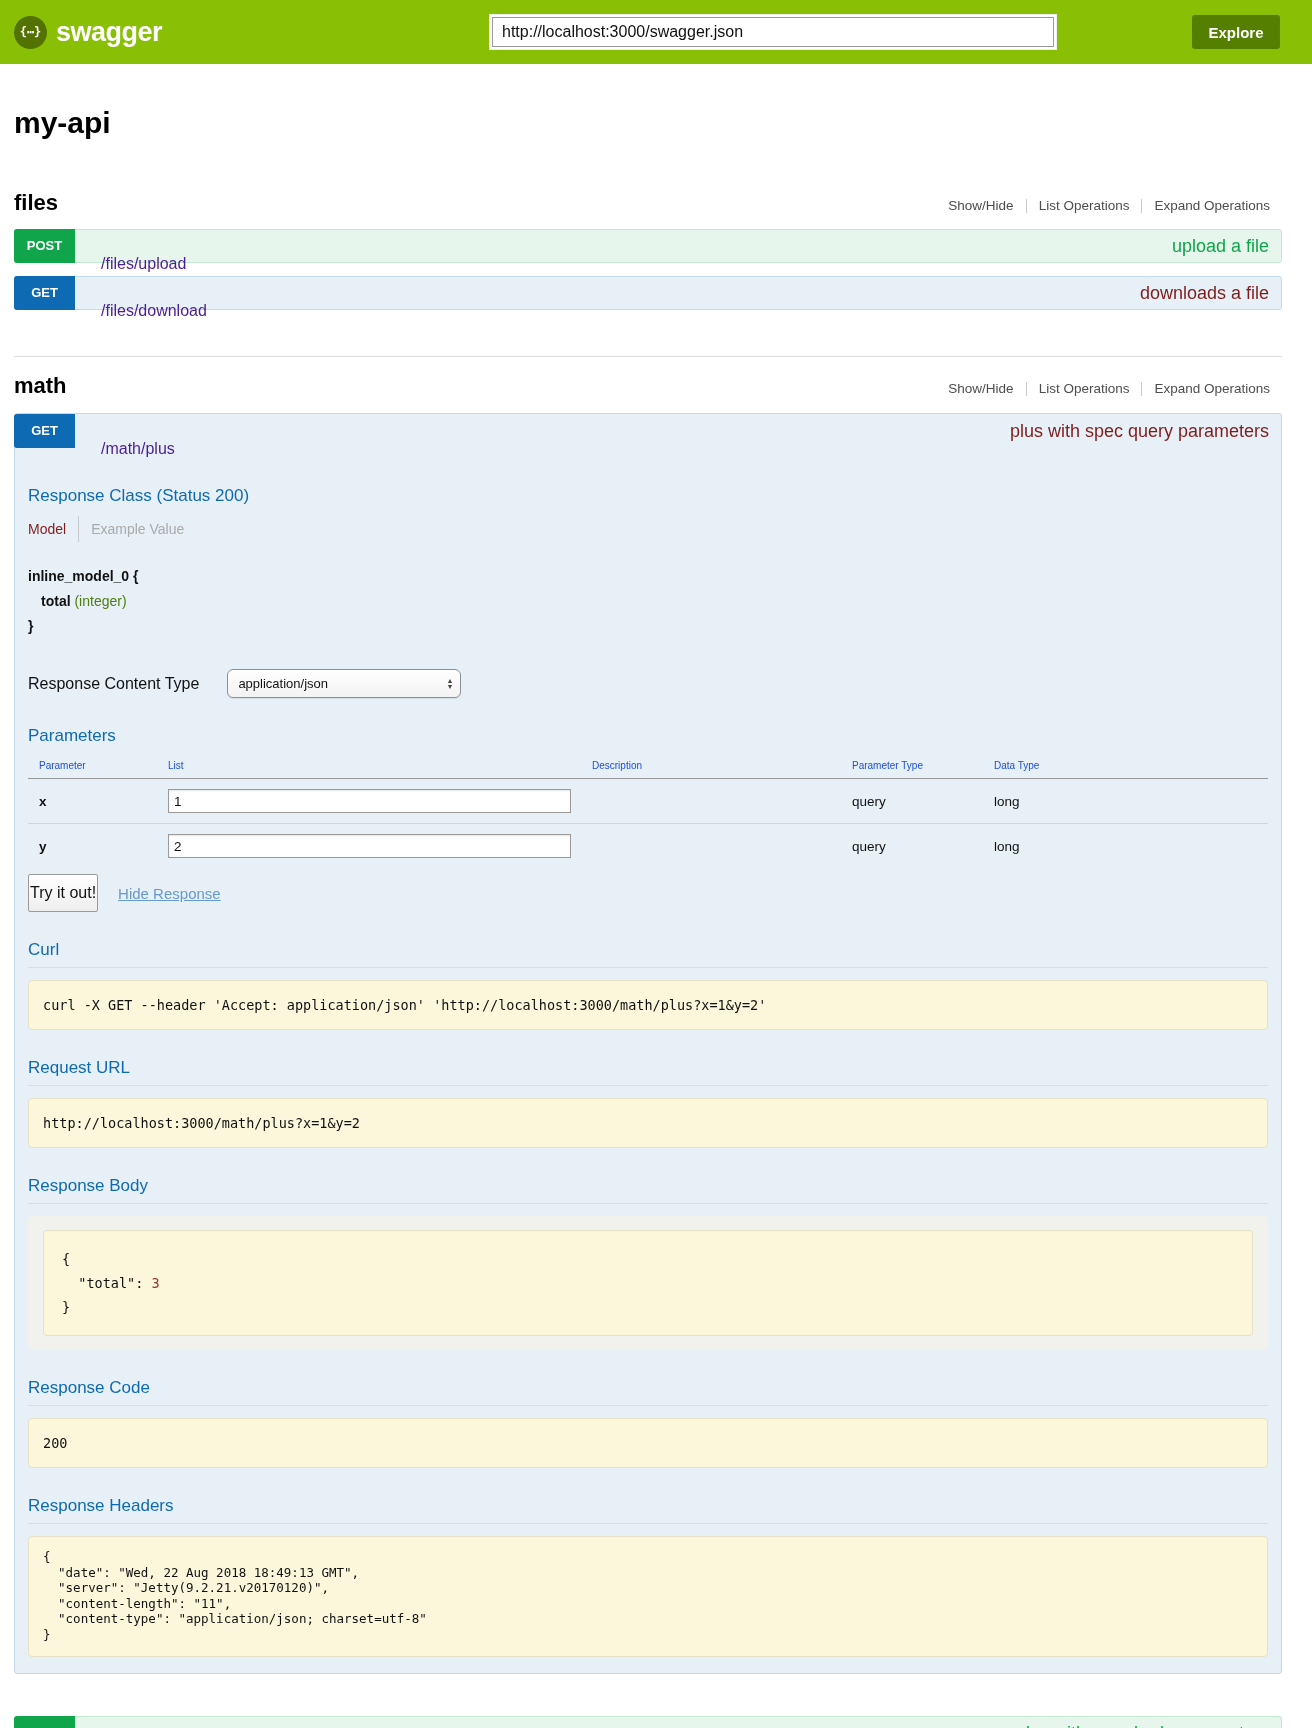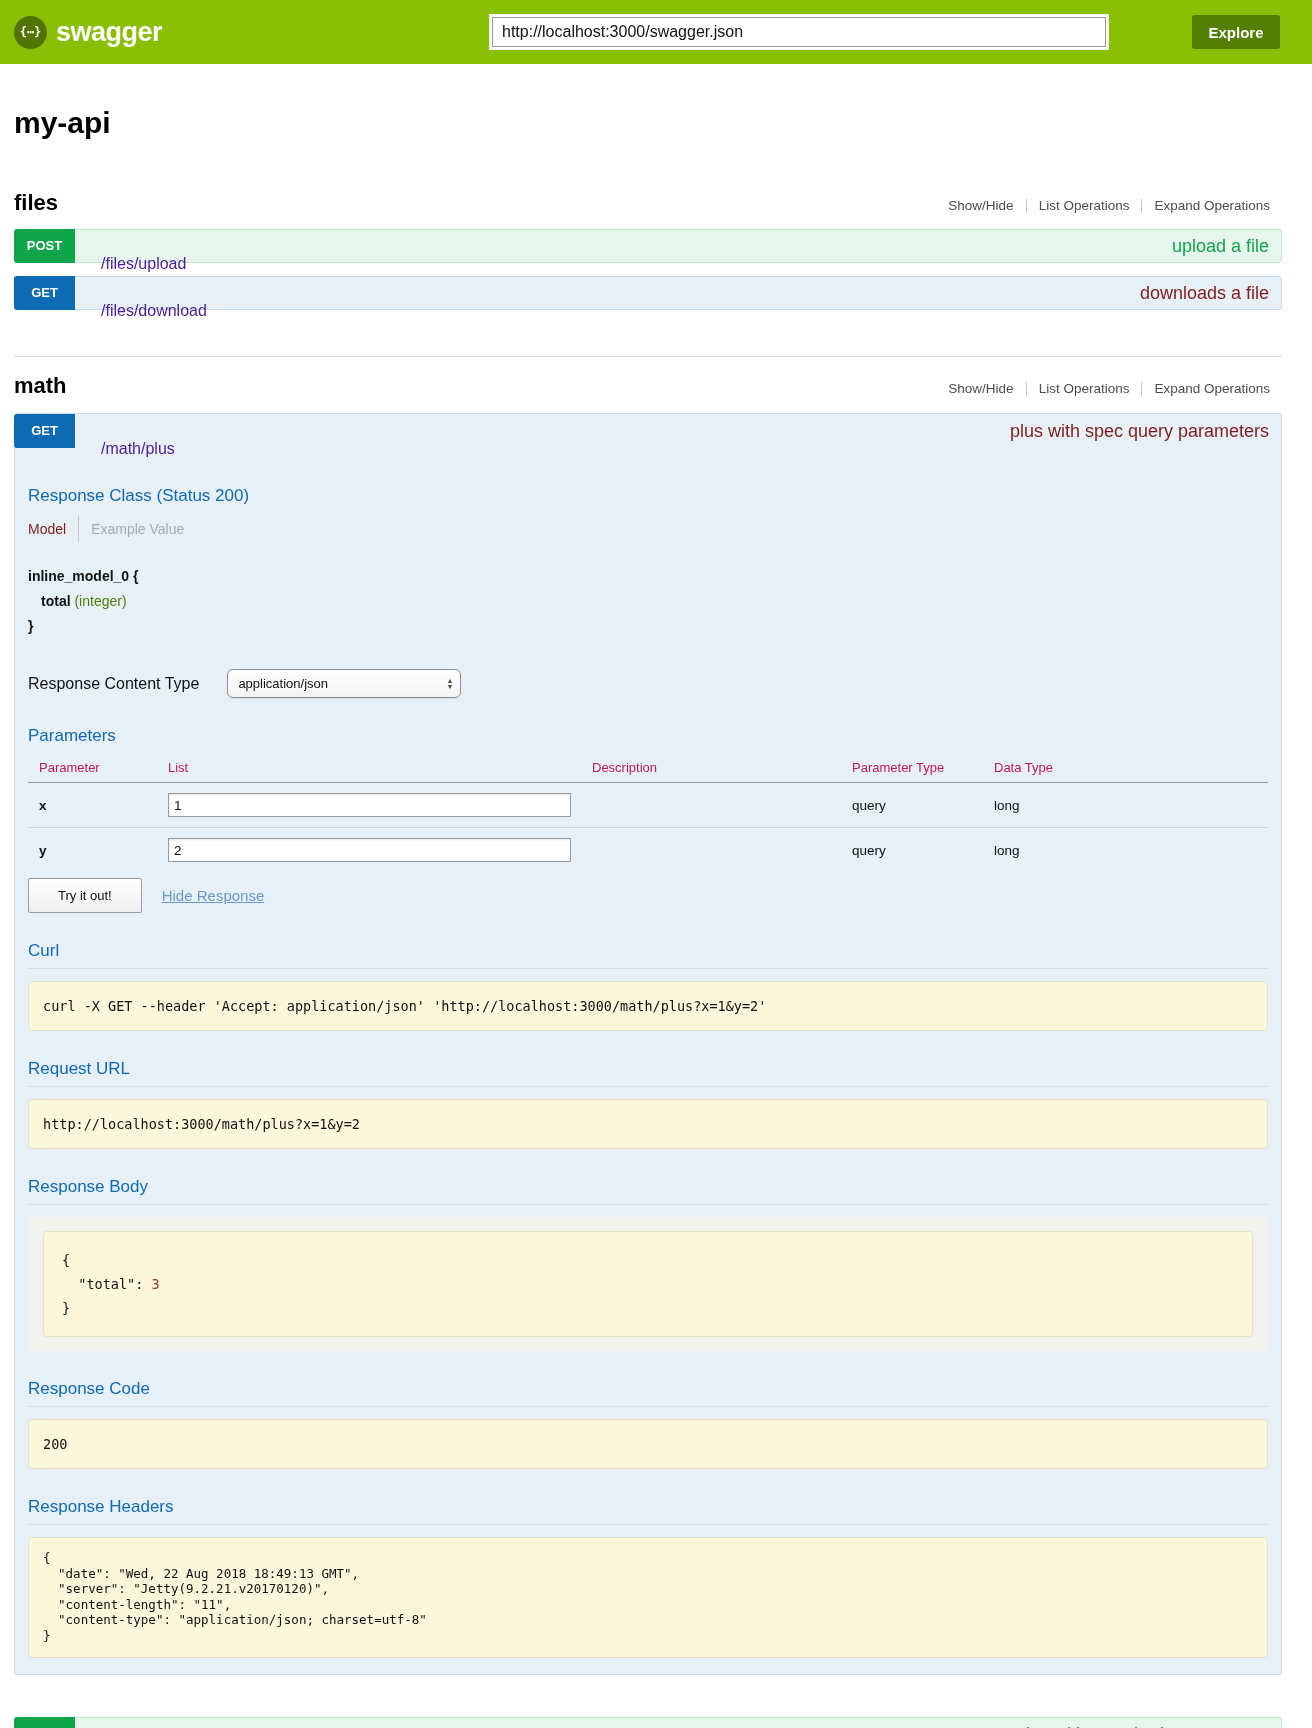--- a/index.html
+++ b/index.html
@@ -17,21 +17,21 @@
   }
   .logo { display:flex; align-items:center; gap:9px; }
   .logo-badge {
     width:33px; height:33px; border-radius:50%;
     background:rgba(0,0,0,0.40);
     color:#fff; display:flex; align-items:center; justify-content:center;
     font-family:"DejaVu Sans Mono", monospace; font-size:12px; font-weight:bold;
   }
   .logo-text { color:#fff; font-size:27px; font-weight:bold; letter-spacing:-0.5px; }
   .url-wrap {
-    position:absolute; left:489px; top:14px; width:620px; height:36px;
+    position:absolute; left:489px; top:14px; width:568px; height:36px;
     background:#fff; border:1px solid #f0f0f0; padding:2px;
   }
   .url-input {
     width:100%; height:100%; border:1px solid #9a9a9a;
     font-family:"Liberation Sans", sans-serif; font-size:16px; color:#111;
     padding:0 9px; outline:none;
   }
   .explore-btn {
     position:absolute; right:32px; top:15px; height:34px; min-width:88px;
     background:#547f00; border:none; border-radius:3px;
@@ -105,42 +105,42 @@
   }
   .select .sel-value { flex:1; }
   .select .sel-arrows {
     display:flex; flex-direction:column; align-items:center; line-height:6px;
     font-size:7px; color:#444;
   }
 
   h3.params-heading { margin-top:28px; }
   table.params { width:100%; border-collapse:collapse; margin-top:6px; }
   table.params th {
-    text-align:left; font-weight:normal; color:#be185d; font-size:13px;
+    text-align:left; font-weight:normal; color:#1d4ed8; font-size:10px;
     padding:8px 0 7px 0; border-bottom:1px solid #999;
   }
   table.params td { padding:10px 0; font-size:13.5px; color:#111; vertical-align:middle; }
   table.params tr.prow + tr.prow td { border-top:1px solid #d5d5d5; }
   td.pname { font-weight:bold; font-size:14px; padding-left:11px !important; }
   th.h-param { width:140px; padding-left:11px !important; }
   th.h-value { width:424px; }
   th.h-desc  { width:260px; }
   th.h-ptype { width:142px; }
   .param-input {
     width:403px; height:24px; border:1px solid #9a9a9a; padding:2px 5px;
     font-family:"Liberation Sans", sans-serif; font-size:13.5px; color:#111;
     box-shadow:inset 0 1px 2px rgba(0,0,0,0.1);
   }
 
   .try-row { display:flex; align-items:center; margin-top:6px; }
   .try-btn {
     background:linear-gradient(#ffffff,#eeeeee);
     border:1px solid #9a9a9a; border-radius:2px;
-    font-family:"Liberation Sans", sans-serif; font-size:13px; color:#111;
-    padding:9px 29px; cursor:pointer;
+    font-family:"Liberation Sans", sans-serif; font-size:16px; color:#111;
+    padding:9px 1px; cursor:pointer;
   }
   .hide-response { margin-left:20px; color:#6699cc; font-size:15px; text-decoration:underline; cursor:pointer; }
 
   h4.block-heading {
     margin-top:28px; padding-bottom:7px; border-bottom:1px solid #d3dfea;
   }
   pre.code-block {
     margin:12px 0 0 0; background:#fcf6db; border:1px solid #e5e0c6; border-radius:4px;
     padding:16px 14px; font-family:"DejaVu Sans Mono","Liberation Mono", monospace;
     font-size:13.5px; color:#111; white-space:pre-wrap; word-break:break-all;

